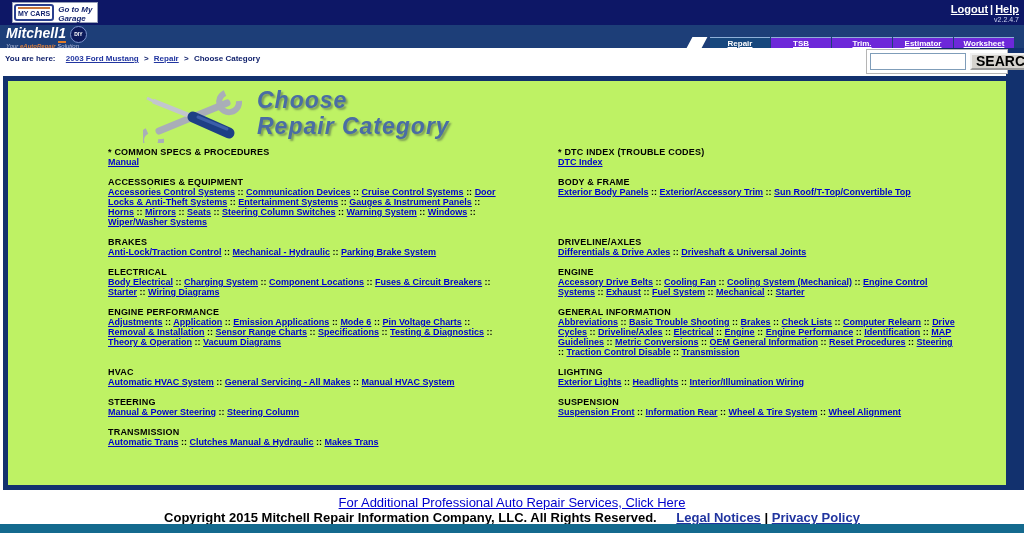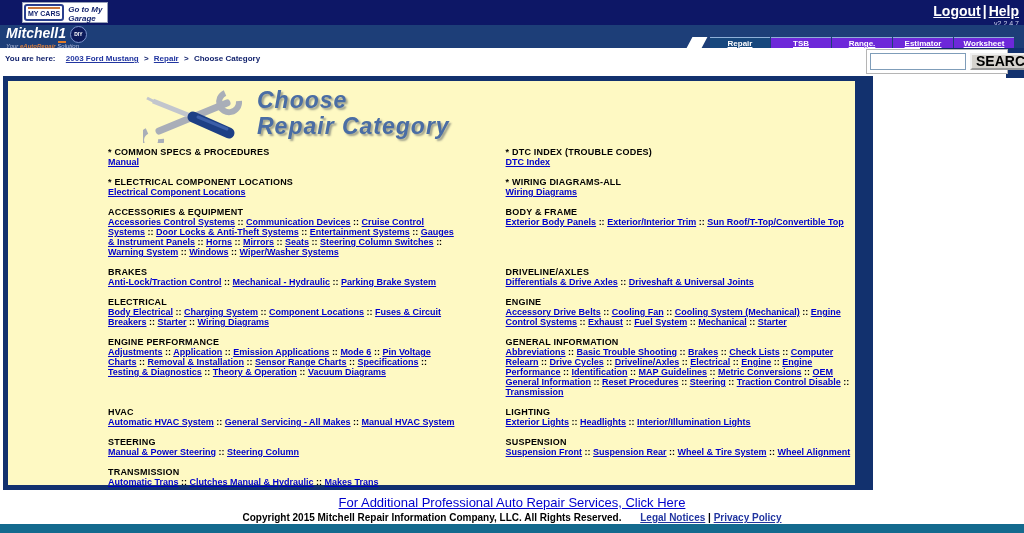--- a/index.html
+++ b/index.html
@@ -2,29 +2,29 @@
 <html><head>
 <meta charset="utf-8">
 <style>
   html,body{margin:0;padding:0;}
   body{width:1024px;height:533px;position:relative;background:#fff;overflow:hidden;
        font-family:"Liberation Sans",sans-serif;}
   a{cursor:pointer;}
 
   
   .topbar{position:absolute;left:0;top:0;width:1024px;height:25px;background:#0d1766;}
-  .garage-box{position:absolute;left:22px;top:2px;height:21px;background:#fff;
+  .garage-box{position:absolute;left:12px;top:2px;height:21px;background:#fff;
               border:1px solid #97a0b8;display:flex;align-items:stretch;box-sizing:border-box;}
   .plate{margin:1px 0 1px 1px;border:2px solid #2a3f8f;border-radius:3px;padding:1px 2px 0;
          font-size:7px;font-weight:bold;color:#14246e;line-height:7px;background:#fff;}
   .plate::before{content:"";display:block;height:2px;background:#c9763b;margin-bottom:1px;}
   .garage-label{padding:2px 5px 0 4px;font-size:8px;font-style:italic;font-weight:bold;
                 color:#14246e;line-height:9px;}
   .top-right{position:absolute;right:5px;top:3px;text-align:right;}
-  .top-links{font-size:14px;font-weight:bold;color:#fff;}
+  .top-links{font-size:11px;font-weight:bold;color:#fff;}
   .top-links a{color:#fff;text-decoration:underline;}
   .top-links .bar{text-decoration:none;padding:0 2px;}
   .version{font-size:7px;color:#cdd4ef;margin-top:1px;}
 
   
   .navbar{position:absolute;left:0;top:25px;width:1024px;height:23px;background:#1d3e78;}
   .logo-block{position:absolute;left:6px;top:1px;}
   .logo{font-size:14px;font-weight:bold;font-style:italic;color:#fff;line-height:14px;}
   .logo .one{border-bottom:2px solid #e07b28;}
   .diy-badge{display:inline-block;margin-left:4px;width:15px;height:15px;border-radius:50%;
@@ -51,40 +51,40 @@
   .search-panel{position:absolute;left:866px;top:49px;width:142px;height:25px;background:#fff;
                 border:1px solid #b5b5b5;box-sizing:border-box;display:flex;align-items:center;
                 padding:0 3px;gap:4px;}
   .search-input{width:90px;height:13px;border:1px solid #7f9db9;font-size:9px;padding:1px 2px;
                 font-family:"Liberation Sans",sans-serif;}
   .search-btn{font-size:14px;font-weight:bold;color:#000;background:#d6d3ce;
               border:2px outset #efefef;padding:2px 4px;line-height:9px;
               font-family:"Liberation Sans",sans-serif;}
 
   
-  .content-box{position:absolute;left:3px;top:76px;width:870px;height:414px;background:#fef9c3;
+  .content-box{position:absolute;left:3px;top:76px;width:1021px;height:414px;background:#bef264;
                border:5px solid #12316e;border-right-width:18px;box-sizing:border-box;}
   .title-area{position:absolute;left:135px;top:6px;display:flex;align-items:flex-start;}
   .tools-icon{margin-right:14px;margin-top:2px;}
   .big-title{font-size:23px;font-weight:bold;font-style:italic;color:#4a6da4;line-height:26px;
              letter-spacing:1px;text-shadow:2px 2px 2px rgba(45,55,75,0.45);}
 
   table.cats{border-collapse:collapse;margin:66px 0 0 100px;}
   td.cat-cell{vertical-align:top;padding:0 0 10px 0;}
   td.cat-left{width:450px;padding-right:50px;box-sizing:border-box;}
   td.cat-right{width:400px;}
   .cat-head{font-weight:bold;color:#000;font-size:9px;line-height:10px;letter-spacing:0.2px;}
   .cat-links{font-size:9px;line-height:10px;}
   a.catlink{color:#0000cc;font-weight:bold;text-decoration:underline;}
   .sepp{color:#000;font-weight:bold;}
 
   
   .footer{position:absolute;left:0;top:493px;width:1024px;text-align:center;}
   .promo-link{display:inline-block;font-size:13px;color:#0000cc;text-decoration:underline;line-height:10px;}
-  .copyline{font-size:10px;font-weight:bold;color:#000;margin-top:3px;line-height:8px;}
+  .copyline{font-size:13px;font-weight:bold;color:#000;margin-top:3px;line-height:8px;}
   .copyline a{color:#2135a0;text-decoration:underline;}
   .copyline .gap{display:inline-block;width:16px;}
   .top-link{display:inline-block;font-size:9px;font-weight:bold;color:#2135a0;
             text-decoration:underline;margin-top:3px;line-height:10px;}
   .bottom-bar{position:absolute;left:0;top:524px;width:1024px;height:9px;background:#146a8e;}
 </style>
 </head>
 <body>
 
 <div class="topbar">
@@ -112,21 +112,21 @@
     </div>
     <div class="tagline">
       <span>Your</span> <span class="accent">eAutoRepair</span> <span>Solution</span>
     </div>
   </div>
 </div>
 <div class="tabstrip" id="tabstrip">
   <div class="slash"></div>
 <a class="tab active">Repair</a>
     <a class="tab">TSB</a>
-    <a class="tab">Range.</a>
+    <a class="tab">Trim.</a>
     <a class="tab">Estimator</a>
     <a class="tab">Worksheet</a>
   </div>
 <div class="understrip"></div>
 <div class="corner"></div>
 
 <div class="crumbrow">
   <span class="crumb-prefix">You are here:</span>
   <a class="crumb-link">2003 Ford Mustang</a>
   <span class="crumb-sep">&gt;</span>
@@ -162,36 +162,26 @@
             <div class="cat-head">* COMMON SPECS &amp; PROCEDURES</div>
             <div class="cat-links"><a class="catlink" href="#">Manual</a></div>
           </td>
           <td class="cat-cell cat-right">
             <div class="cat-head">* DTC INDEX (TROUBLE CODES)</div>
             <div class="cat-links"><a class="catlink" href="#">DTC Index</a></div>
           </td>
         </tr>
         <tr>
           <td class="cat-cell cat-left">
-            <div class="cat-head">* ELECTRICAL COMPONENT LOCATIONS</div>
-            <div class="cat-links"><a class="catlink" href="#">Electrical Component Locations</a></div>
-          </td>
-          <td class="cat-cell cat-right">
-            <div class="cat-head">* WIRING DIAGRAMS-ALL</div>
-            <div class="cat-links"><a class="catlink" href="#">Wiring Diagrams</a></div>
-          </td>
-        </tr>
-        <tr>
-          <td class="cat-cell cat-left">
             <div class="cat-head">ACCESSORIES &amp; EQUIPMENT</div>
             <div class="cat-links"><a class="catlink" href="#">Accessories Control Systems</a><span class="sepp"> :: </span><a class="catlink" href="#">Communication Devices</a><span class="sepp"> :: </span><a class="catlink" href="#">Cruise Control Systems</a><span class="sepp"> :: </span><a class="catlink" href="#">Door Locks &amp; Anti-Theft Systems</a><span class="sepp"> :: </span><a class="catlink" href="#">Entertainment Systems</a><span class="sepp"> :: </span><a class="catlink" href="#">Gauges &amp; Instrument Panels</a><span class="sepp"> :: </span><a class="catlink" href="#">Horns</a><span class="sepp"> :: </span><a class="catlink" href="#">Mirrors</a><span class="sepp"> :: </span><a class="catlink" href="#">Seats</a><span class="sepp"> :: </span><a class="catlink" href="#">Steering Column Switches</a><span class="sepp"> :: </span><a class="catlink" href="#">Warning System</a><span class="sepp"> :: </span><a class="catlink" href="#">Windows</a><span class="sepp"> :: </span><a class="catlink" href="#">Wiper/Washer Systems</a></div>
           </td>
           <td class="cat-cell cat-right">
             <div class="cat-head">BODY &amp; FRAME</div>
-            <div class="cat-links"><a class="catlink" href="#">Exterior Body Panels</a><span class="sepp"> :: </span><a class="catlink" href="#">Exterior/Interior Trim</a><span class="sepp"> :: </span><a class="catlink" href="#">Sun Roof/T-Top/Convertible Top</a></div>
+            <div class="cat-links"><a class="catlink" href="#">Exterior Body Panels</a><span class="sepp"> :: </span><a class="catlink" href="#">Exterior/Accessory Trim</a><span class="sepp"> :: </span><a class="catlink" href="#">Sun Roof/T-Top/Convertible Top</a></div>
           </td>
         </tr>
         <tr>
           <td class="cat-cell cat-left">
             <div class="cat-head">BRAKES</div>
             <div class="cat-links"><a class="catlink" href="#">Anti-Lock/Traction Control</a><span class="sepp"> :: </span><a class="catlink" href="#">Mechanical - Hydraulic</a><span class="sepp"> :: </span><a class="catlink" href="#">Parking Brake System</a></div>
           </td>
           <td class="cat-cell cat-right">
             <div class="cat-head">DRIVELINE/AXLES</div>
             <div class="cat-links"><a class="catlink" href="#">Differentials &amp; Drive Axles</a><span class="sepp"> :: </span><a class="catlink" href="#">Driveshaft &amp; Universal Joints</a></div>
@@ -217,31 +207,31 @@
             <div class="cat-links"><a class="catlink" href="#">Abbreviations</a><span class="sepp"> :: </span><a class="catlink" href="#">Basic Trouble Shooting</a><span class="sepp"> :: </span><a class="catlink" href="#">Brakes</a><span class="sepp"> :: </span><a class="catlink" href="#">Check Lists</a><span class="sepp"> :: </span><a class="catlink" href="#">Computer Relearn</a><span class="sepp"> :: </span><a class="catlink" href="#">Drive Cycles</a><span class="sepp"> :: </span><a class="catlink" href="#">Driveline/Axles</a><span class="sepp"> :: </span><a class="catlink" href="#">Electrical</a><span class="sepp"> :: </span><a class="catlink" href="#">Engine</a><span class="sepp"> :: </span><a class="catlink" href="#">Engine Performance</a><span class="sepp"> :: </span><a class="catlink" href="#">Identification</a><span class="sepp"> :: </span><a class="catlink" href="#">MAP Guidelines</a><span class="sepp"> :: </span><a class="catlink" href="#">Metric Conversions</a><span class="sepp"> :: </span><a class="catlink" href="#">OEM General Information</a><span class="sepp"> :: </span><a class="catlink" href="#">Reset Procedures</a><span class="sepp"> :: </span><a class="catlink" href="#">Steering</a><span class="sepp"> :: </span><a class="catlink" href="#">Traction Control Disable</a><span class="sepp"> :: </span><a class="catlink" href="#">Transmission</a></div>
           </td>
         </tr>
         <tr>
           <td class="cat-cell cat-left">
             <div class="cat-head">HVAC</div>
             <div class="cat-links"><a class="catlink" href="#">Automatic HVAC System</a><span class="sepp"> :: </span><a class="catlink" href="#">General Servicing - All Makes</a><span class="sepp"> :: </span><a class="catlink" href="#">Manual HVAC System</a></div>
           </td>
           <td class="cat-cell cat-right">
             <div class="cat-head">LIGHTING</div>
-            <div class="cat-links"><a class="catlink" href="#">Exterior Lights</a><span class="sepp"> :: </span><a class="catlink" href="#">Headlights</a><span class="sepp"> :: </span><a class="catlink" href="#">Interior/Illumination Lights</a></div>
+            <div class="cat-links"><a class="catlink" href="#">Exterior Lights</a><span class="sepp"> :: </span><a class="catlink" href="#">Headlights</a><span class="sepp"> :: </span><a class="catlink" href="#">Interior/Illumination Wiring</a></div>
           </td>
         </tr>
         <tr>
           <td class="cat-cell cat-left">
             <div class="cat-head">STEERING</div>
             <div class="cat-links"><a class="catlink" href="#">Manual &amp; Power Steering</a><span class="sepp"> :: </span><a class="catlink" href="#">Steering Column</a></div>
           </td>
           <td class="cat-cell cat-right">
             <div class="cat-head">SUSPENSION</div>
-            <div class="cat-links"><a class="catlink" href="#">Suspension Front</a><span class="sepp"> :: </span><a class="catlink" href="#">Suspension Rear</a><span class="sepp"> :: </span><a class="catlink" href="#">Wheel &amp; Tire System</a><span class="sepp"> :: </span><a class="catlink" href="#">Wheel Alignment</a></div>
+            <div class="cat-links"><a class="catlink" href="#">Suspension Front</a><span class="sepp"> :: </span><a class="catlink" href="#">Information Rear</a><span class="sepp"> :: </span><a class="catlink" href="#">Wheel &amp; Tire System</a><span class="sepp"> :: </span><a class="catlink" href="#">Wheel Alignment</a></div>
           </td>
         </tr>
         <tr>
           <td class="cat-cell cat-left">
             <div class="cat-head">TRANSMISSION</div>
             <div class="cat-links"><a class="catlink" href="#">Automatic Trans</a><span class="sepp"> :: </span><a class="catlink" href="#">Clutches Manual &amp; Hydraulic</a><span class="sepp"> :: </span><a class="catlink" href="#">Makes Trans</a></div>
           </td>
           <td class="cat-cell cat-right"></td>
         </tr>
       </tbody>

